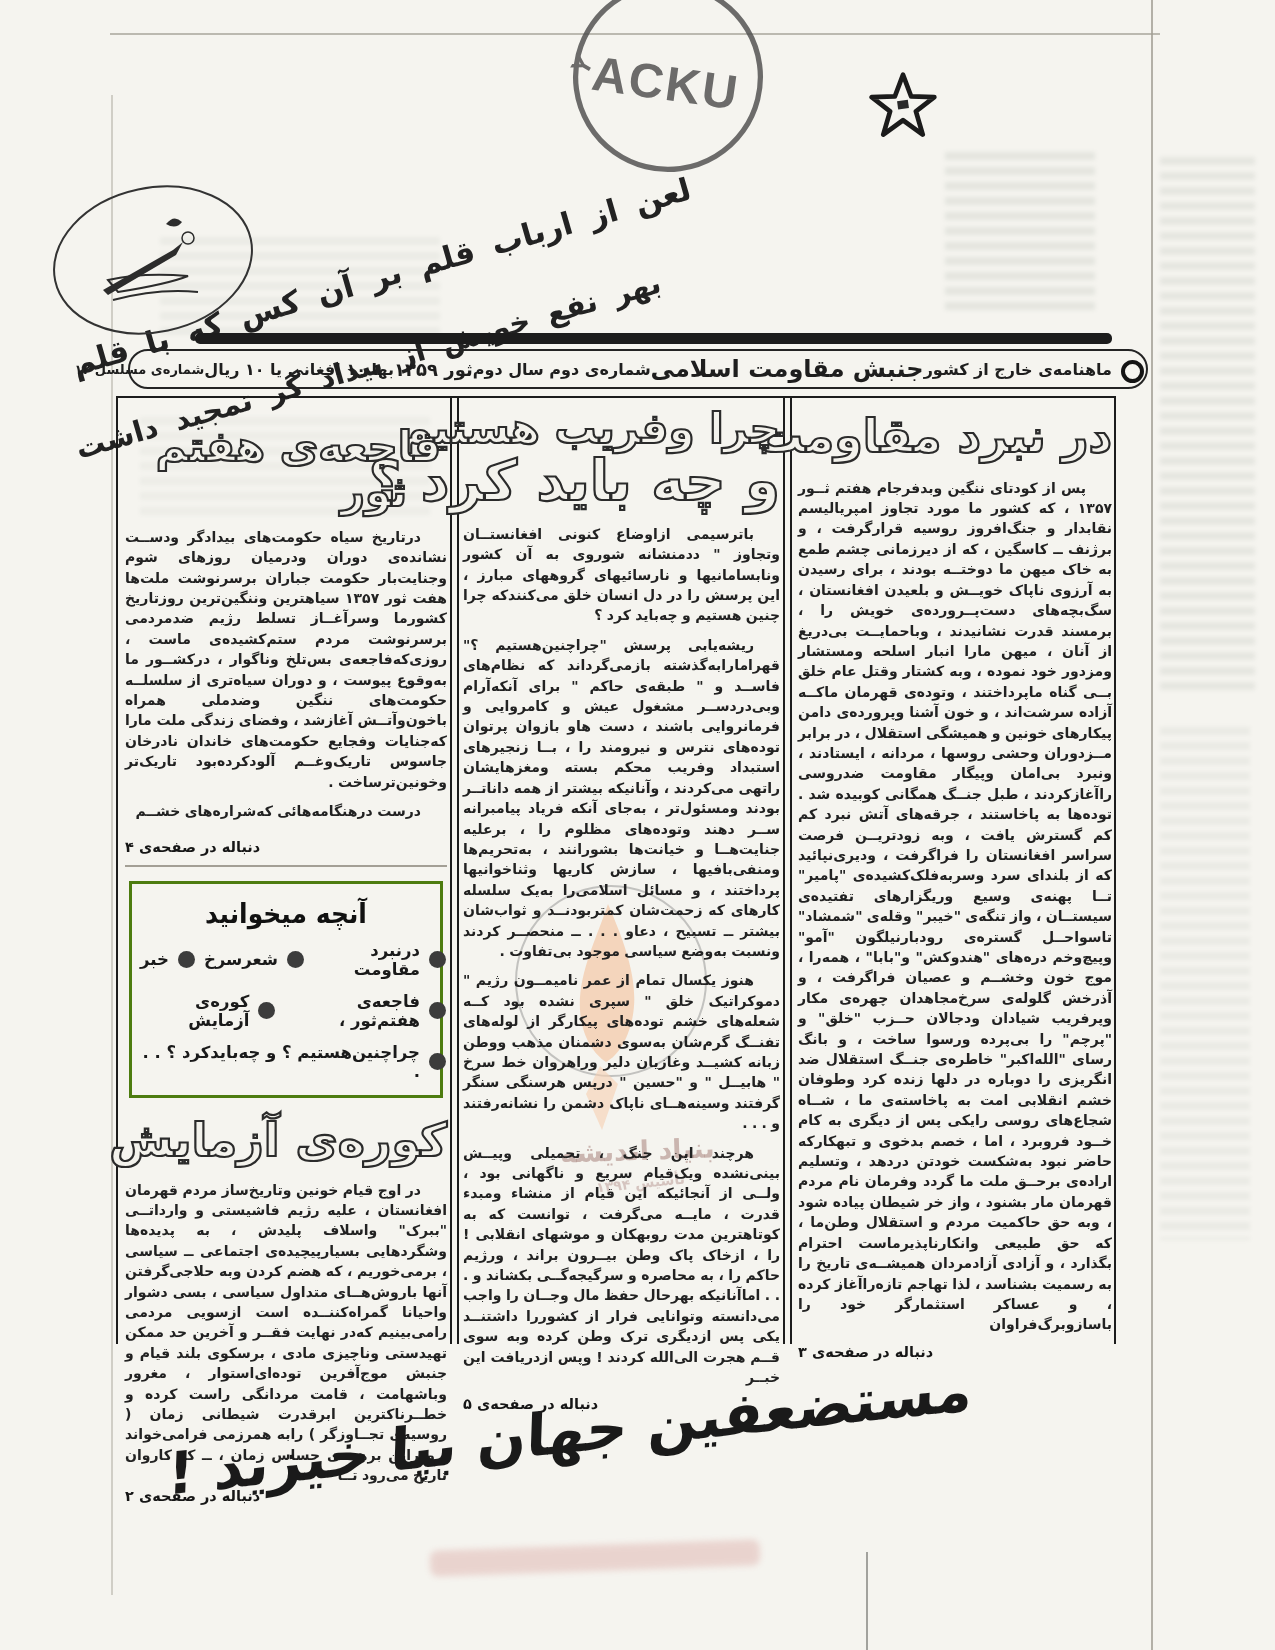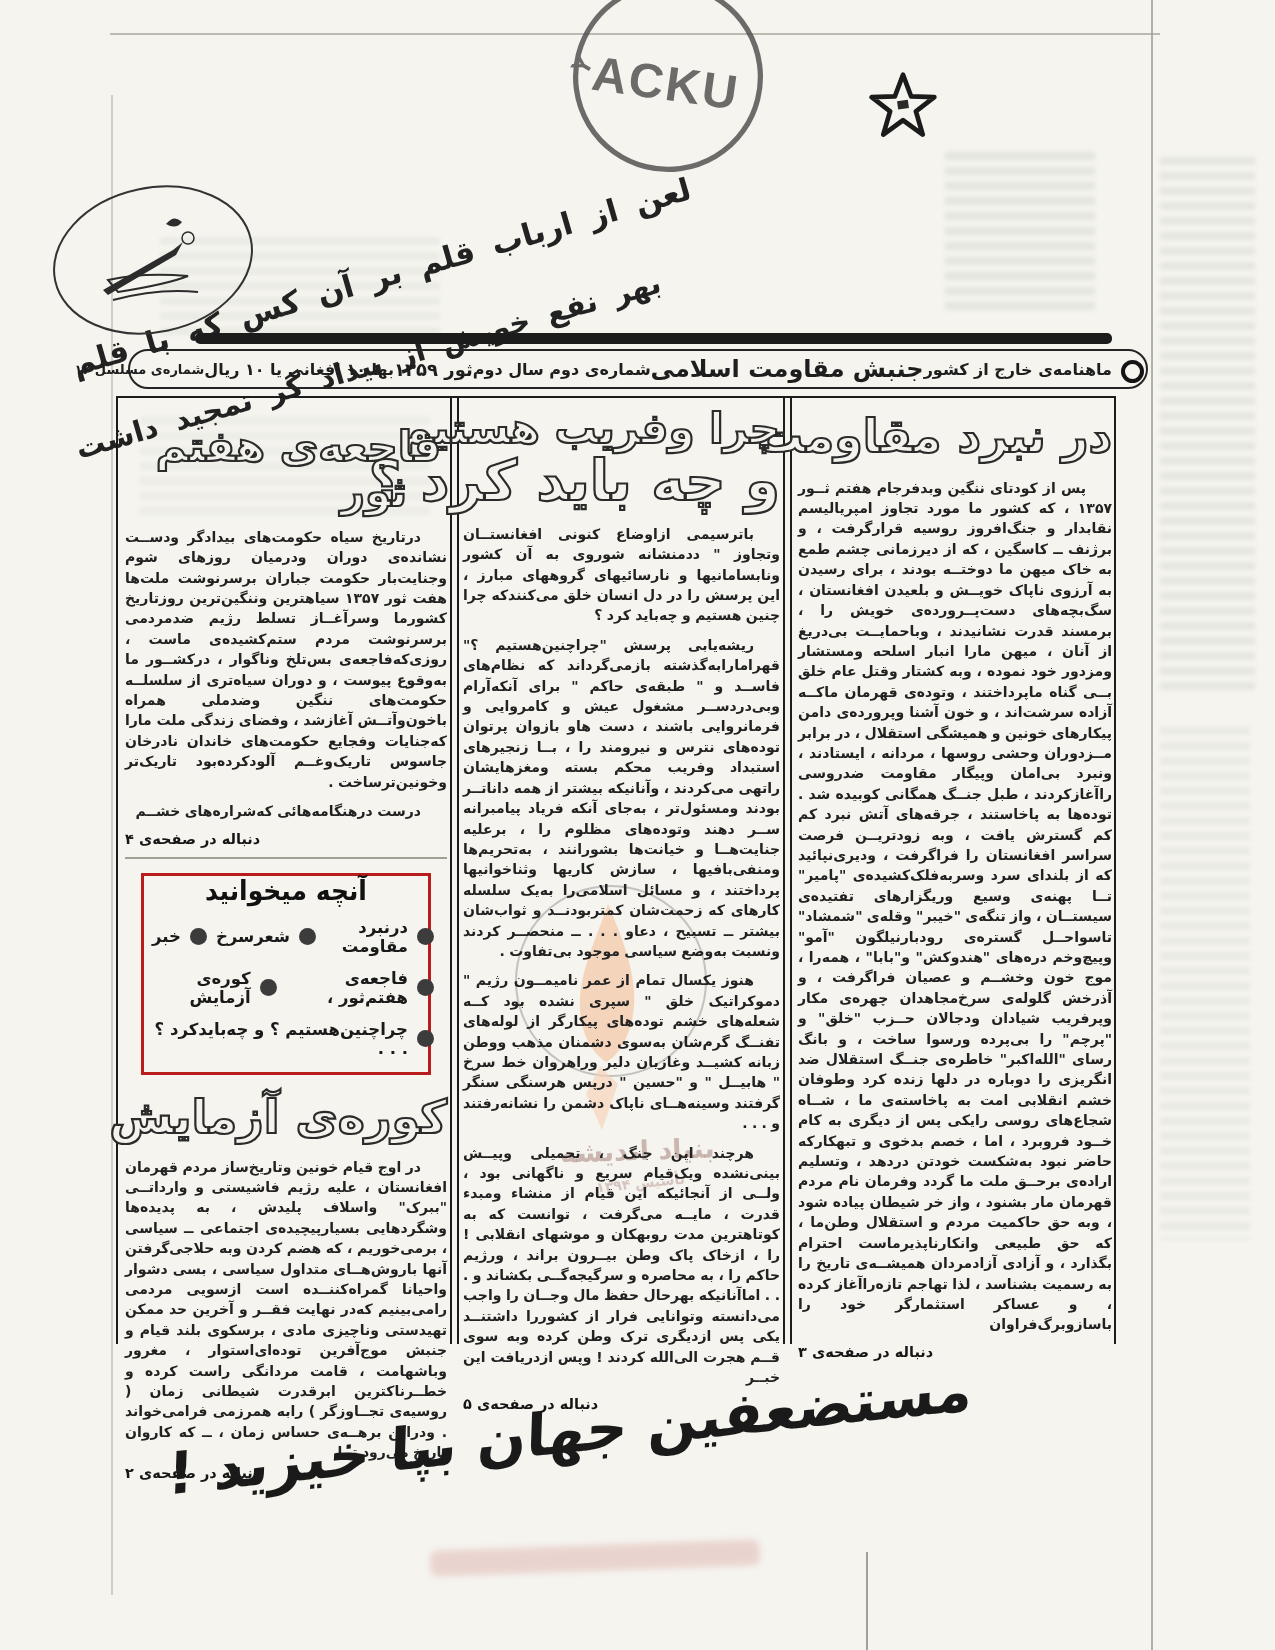--- a/index.html
+++ b/index.html
@@ -36,21 +36,21 @@
     border-radius:50%;background:#f5f4ef;}
   
   .col{position:absolute;}
   .headline{font-weight:bold;color:#f3f2ec;-webkit-text-stroke:2.2px #2b2b2b;
     text-align:center;white-space:nowrap;line-height:1.08;}
   .body-text p{margin:0 0 9px;text-align:justify;font-size:14px;line-height:20.4px;
     font-weight:bold;word-spacing:-.5px;color:#222;}
   .body-text p.indent{text-indent:26px;}
   .continued{font-weight:bold;font-size:14.5px;text-align:left;margin-top:2px;color:#161616;}
   
-  .toc{border:3px solid #b91c1c;margin:14px 16px 16px;padding:0 8px 14px;position:relative;}
+  .toc{border:3px solid #4d7c0f;margin:14px 4px 16px;padding:15px 8px 14px;position:relative;}
   .toc-title{text-align:center;font-size:25px;font-weight:bold;letter-spacing:-1px;
     transform:scaleY(1.08);color:#111;}
   .toc-row{display:flex;align-items:center;gap:9px;font-weight:bold;font-size:16.5px;
     margin-top:13px;padding-right:2px;color:#1a1a1a;}
   .dot{width:17px;height:17px;border-radius:50%;background:#3c3c3c;flex:none;}
   .dot.edge{margin-right:-16px;}
   
   .calli{position:absolute;font-weight:bold;color:#222;white-space:nowrap;
     transform-origin:right center;font-size:31px;letter-spacing:1px;word-spacing:8px;}
   
@@ -172,21 +172,21 @@
       <p class="indent">هرچند این جنگ ، تحمیلی وپیــش بینی‌نشده ویک‌قیام سریع و ناگهانی بود ، ولــی از آنجائیکه این قیام از منشاء ومبدء قدرت ، مایــه می‌گرفت ، توانست که به کوتاهترین مدت روبهکان و موشهای انقلابی ! را ، ازخاک پاک وطن بیــرون براند ، ورژیم حاکم را ، به محاصره و سرگیجه‌گــی بکشاند و . . . اماآنانیکه بهرحال حفظ مال وجــان را واجب می‌دانسته وتوانایی فرار از کشوررا داشتنــد یکی پس ازدیگری ترک وطن کرده وبه سوی قــم هجرت الی‌الله کردند ! وپس ازدریافت این خبــر</p>
     </div>
     <div class="continued">دنباله در صفحه‌ی ۵</div>
   </div>
 
   <div class="col" style="left:125px;top:424px;width:322px;">
     <div class="headline" style="font-size:42px;text-align:right;padding-right:6px;">فاجعه‌ی هفتم</div>
     <div class="headline" style="font-size:42px;text-align:right;padding:0 40px 12px 0;">ثور</div>
     <div class="body-text">
       <p class="indent">درتاریخ سیاه حکومت‌های بیدادگر ودســت نشانده‌ی دوران ودرمیان روزهای شوم وجنایت‌بار حکومت جباران برسرنوشت ملت‌ها هفت ثور ۱۳۵۷ سیاهترین وننگین‌ترین روزتاریخ کشورما وسرآغــاز تسلط رژیم ضدمردمی برسرنوشت مردم ستم‌کشیده‌ی ماست ، روزی‌که‌فاجعه‌ی بس‌تلخ وناگوار ، درکشــور ما به‌وقوع پیوست ، و دوران سیاه‌تری از سلسلــه‌ حکومت‌های ننگین وضدملی همراه باخون‌وآتــش آغازشد ، وفضای زندگی ملت مارا که‌جنایات وفجایع حکومت‌های خاندان نادرخان جاسوس تاریک‌وغــم آلودکرده‌بود تاریک‌تر وخونین‌ترساخت .</p>
-      <p class="indent" style="margin-bottom:10px;">درست درهنگامه‌هائی که‌شراره‌های خشــم</p>
+      <p class="indent" style="margin-bottom:18px;">درست درهنگامه‌هائی که‌شراره‌های خشــم</p>
     </div>
     <div class="continued">دنباله در صفحه‌ی ۴</div>
 
     <div class="hairline" style="position:static;display:block;width:322px;height:1.5px;margin-top:10px;"></div>
 
     <div class="toc">
       <div class="toc-title">آنچه میخوانید</div>
       <div class="toc-row">
         <span class="dot edge"></span>
         <span>درنبرد مقاومت</span>

